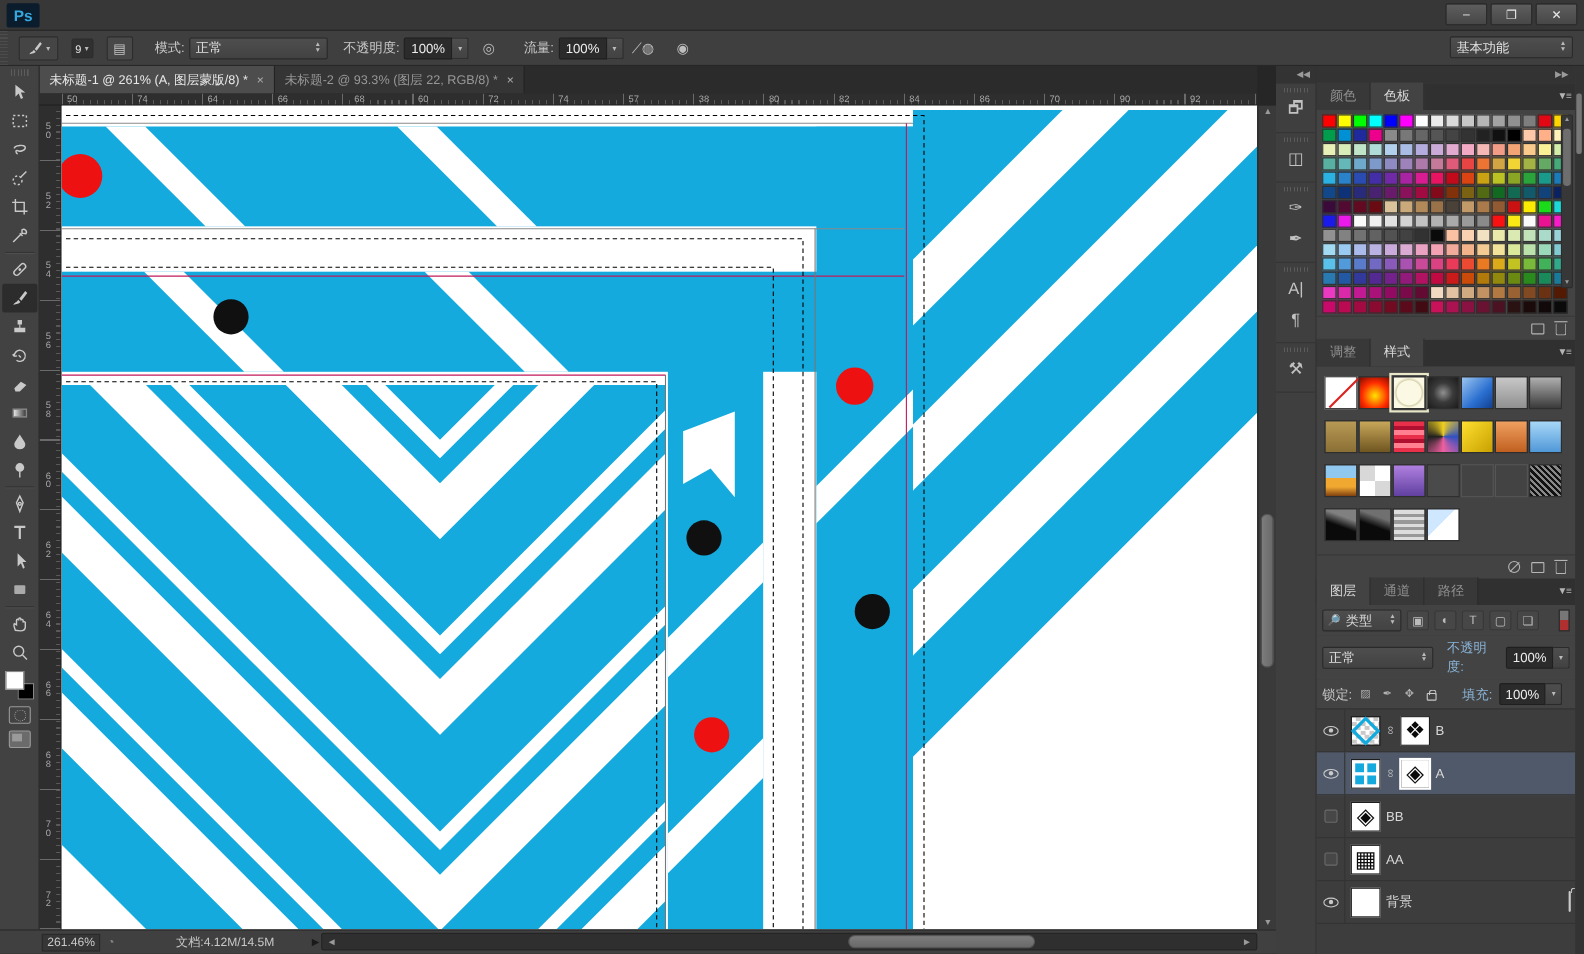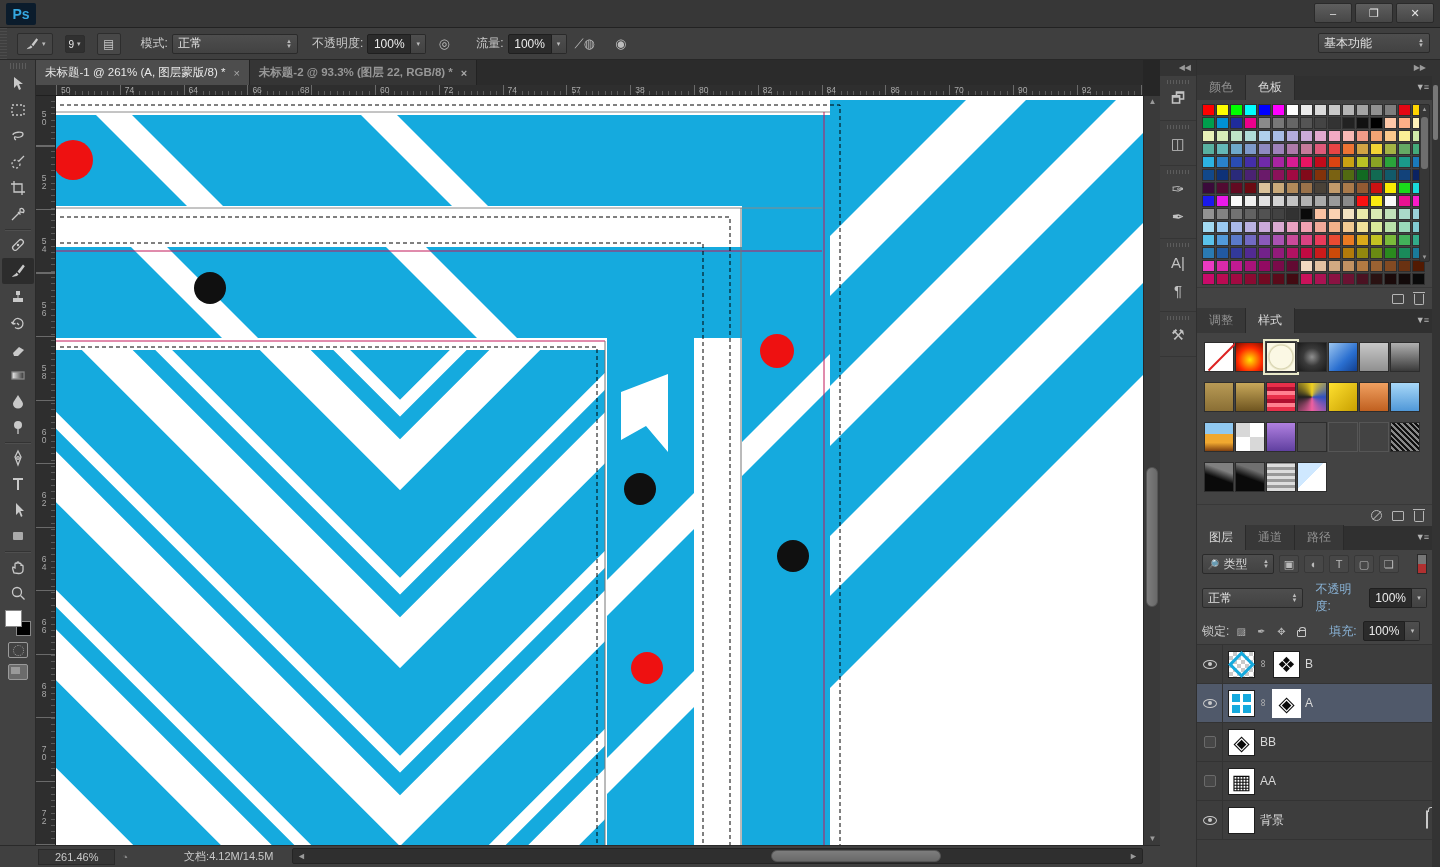--- a/index.html
+++ b/index.html
@@ -37,21 +37,21 @@
     display:flex;align-items:center;justify-content:center;color:#ececec;padding:0 5px;}
   .val-dd{width:15px;height:20px;background:linear-gradient(#4e4e4e,#424242);border:1px solid #2a2a2a;border-left:none;
     border-radius:0 2px 2px 0;display:flex;align-items:center;justify-content:center;}
   .air-icon{width:20px;height:18px;margin:0 8px;color:#bdbdbd;font-size:13px;display:flex;align-items:center;justify-content:center;}
   .workspace{position:absolute;right:10px;top:5px;width:112px;}
 
   
   .tabbar{position:absolute;left:36px;top:60px;width:1107px;height:25px;background:#2b2b2b;display:flex;align-items:flex-end;}
   .doctab{height:25px;display:flex;align-items:center;padding:0 9px;font-size:11.5px;gap:8px;border-right:1px solid #222;}
   .doctab.active{background:#4d4d4d;color:#e8e8e8;}
-  .doctab.inactive{background:#353535;color:#979797;font-weight:bold;}
+  .doctab.inactive{background:#353535;color:#979797;}
   .tab-x{font-size:11px;color:#aaa;}
 
   
   .toolbar{position:absolute;left:0;top:60px;width:36px;height:785px;background:#424242;border-right:1px solid #2a2a2a;
     display:flex;flex-direction:column;align-items:center;}
   .toolbar .tgrip{width:16px;height:6px;margin:3px 0 2px;background:repeating-linear-gradient(90deg,#5c5c5c 0 1px,transparent 1px 3px);}
   .toolbtn{width:32px;height:26px;display:flex;align-items:center;justify-content:center;position:relative;}
   .toolbtn svg{width:18px;height:18px;stroke:#c9c9c9;fill:none;stroke-width:1.3;}
   .toolbtn.selected{background:#2c2c2c;border-radius:2px;}
   .toolbtn.selected svg{stroke:#fff;}
@@ -80,21 +80,21 @@
 
   
   .canvas-wrap{position:absolute;left:56px;top:96px;width:1087px;height:749px;background:#fff;overflow:hidden;}
   .vscroll{position:absolute;left:1143px;top:96px;width:17px;height:749px;background:#3a3a3a;border-left:1px solid #262626;}
   .vscroll .arrow{position:absolute;left:0;width:17px;height:12px;color:#9a9a9a;font-size:8px;text-align:center;line-height:12px;}
   .vscroll .thumb{position:absolute;left:2px;top:371px;width:12px;height:140px;background:linear-gradient(90deg,#7d7d7d,#696969);border-radius:6px;border:1px solid #555;}
 
   
   .statusbar{position:absolute;left:0;top:845px;width:1160px;height:22px;background:#404040;border-top:1px solid #2a2a2a;
     color:#c9c9c9;font-size:11px;display:flex;align-items:center;}
-  .zoom-field{margin-left:38px;background:#363636;border:1px solid #2a2a2a;padding:1px 16px;}
+  .zoom-field{margin-left:38px;background:#363636;border:1px solid #2a2a2a;padding:1px 4px;}
   .doc-info{margin-left:56px;}
   .status-arrow{margin-left:34px;color:#1a1a1a;font-size:9px;}
   .hscroll{position:absolute;left:292px;top:848px;width:851px;height:16px;background:#2f2f2f;border:1px solid #242424;border-radius:2px;}
   .hscroll .thumb{position:absolute;left:478px;top:1px;width:170px;height:12px;background:linear-gradient(#7d7d7d,#696969);border-radius:6px;border:1px solid #555;}
   .hscroll .la,.hscroll .ra{position:absolute;top:1px;color:#9a9a9a;font-size:9px;line-height:12px;}
   .hscroll .la{left:4px;} .hscroll .ra{right:4px;}
 
   
   .panel-region{position:absolute;left:1160px;top:60px;width:280px;height:807px;background:#3f3f3f;}
   .icon-strip{position:absolute;left:0;top:0;width:37px;height:807px;background:#3f3f3f;border-right:1px solid #2f2f2f;}
@@ -426,21 +426,21 @@
   </div>
 
 <div class="rcorner"></div>
 <div class="hruler" id="hruler">
   <div class="ticks"></div>
   <div class="majors"></div>
 <span class="hlabel" style="left: 25px;">50</span>
     <span class="hlabel" style="left: 88.8px;">74</span>
     <span class="hlabel" style="left: 152.6px;">64</span>
     <span class="hlabel" style="left: 216.4px;">66</span>
-    <span class="hlabel" style="left: 264px;">68</span>
+    <span class="hlabel" style="left: 286px;">68</span>
     <span class="hlabel" style="left: 344px;">60</span>
     <span class="hlabel" style="left: 407.8px;">72</span>
     <span class="hlabel" style="left: 471.6px;">74</span>
     <span class="hlabel" style="left: 535.4px;">57</span>
     <span class="hlabel" style="left: 599.2px;">38</span>
     <span class="hlabel" style="left: 663px;">80</span>
     <span class="hlabel" style="left: 726.8px;">82</span>
     <span class="hlabel" style="left: 790.6px;">84</span>
     <span class="hlabel" style="left: 854.4px;">86</span>
     <span class="hlabel" style="left: 918.2px;">70</span>

